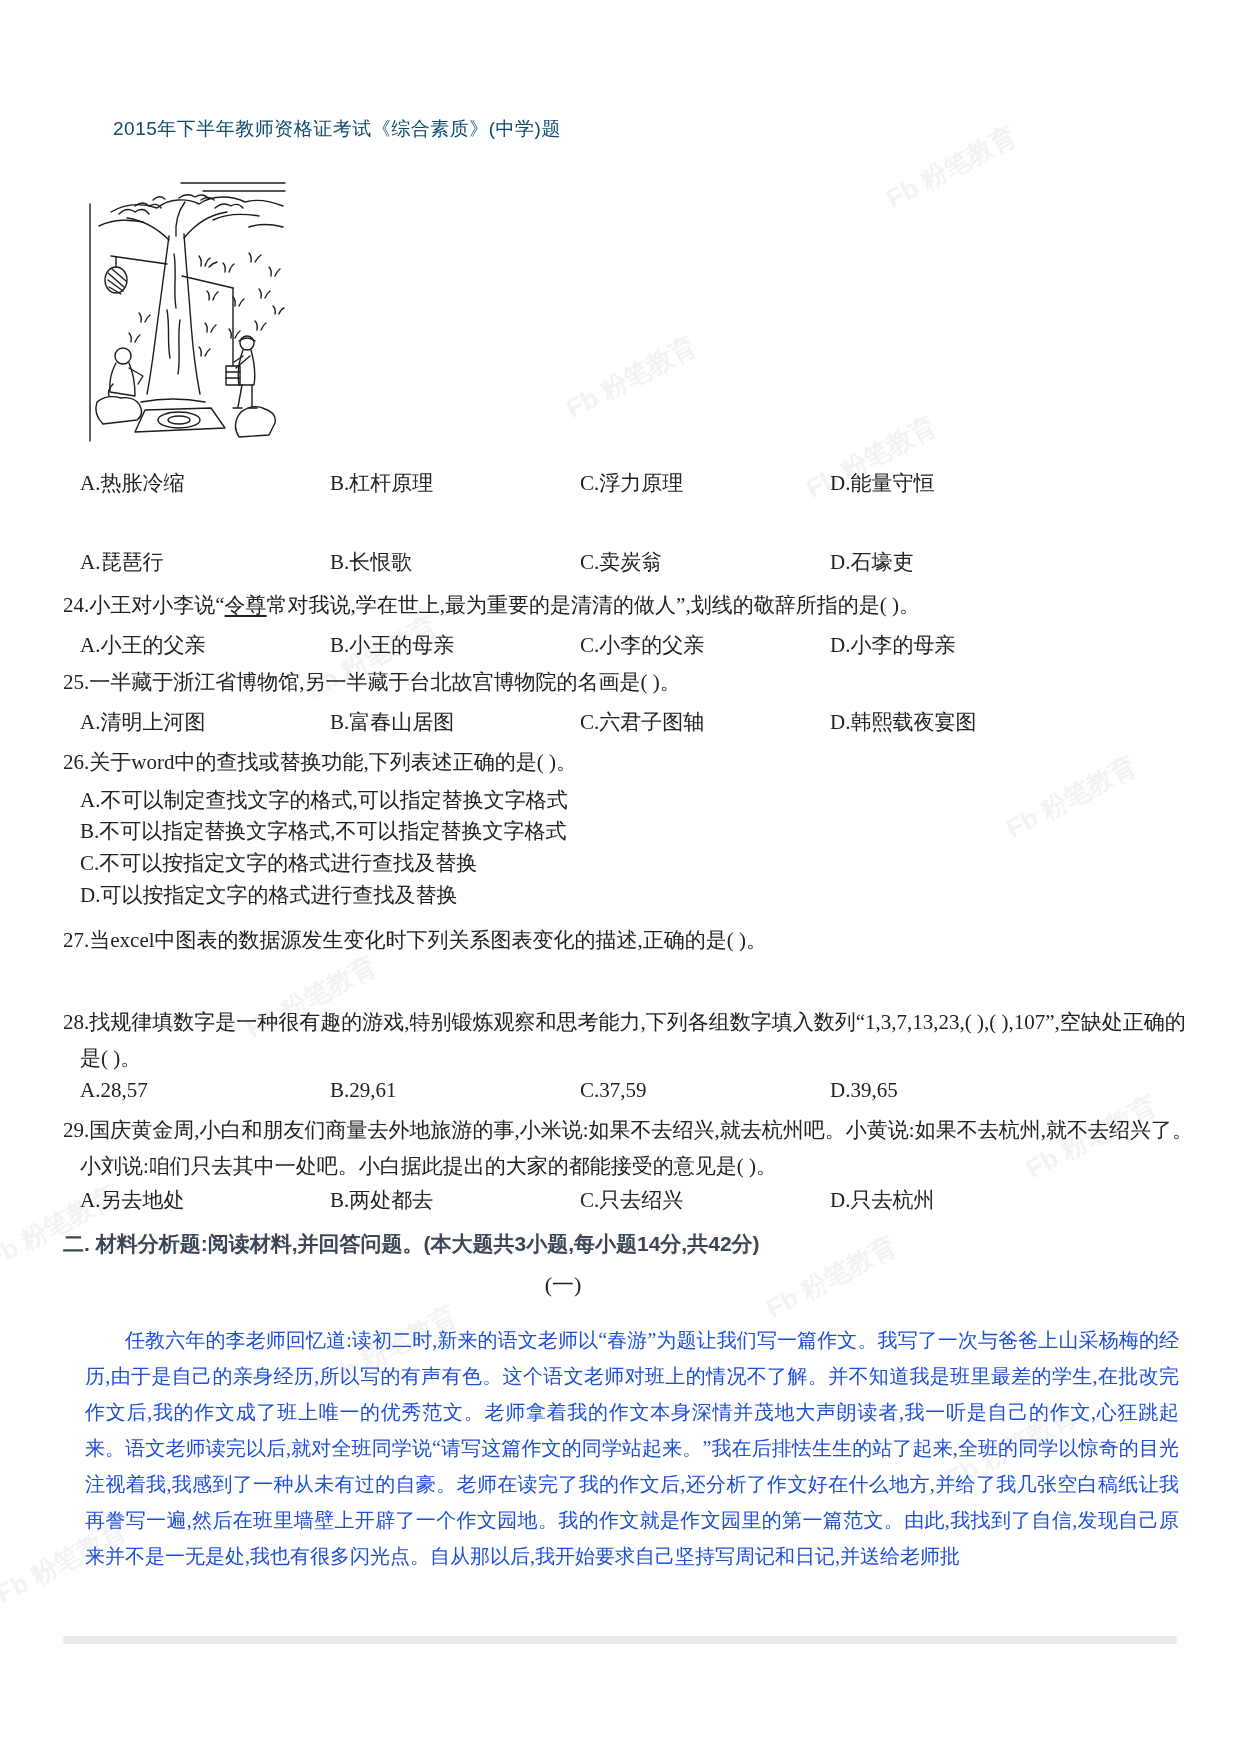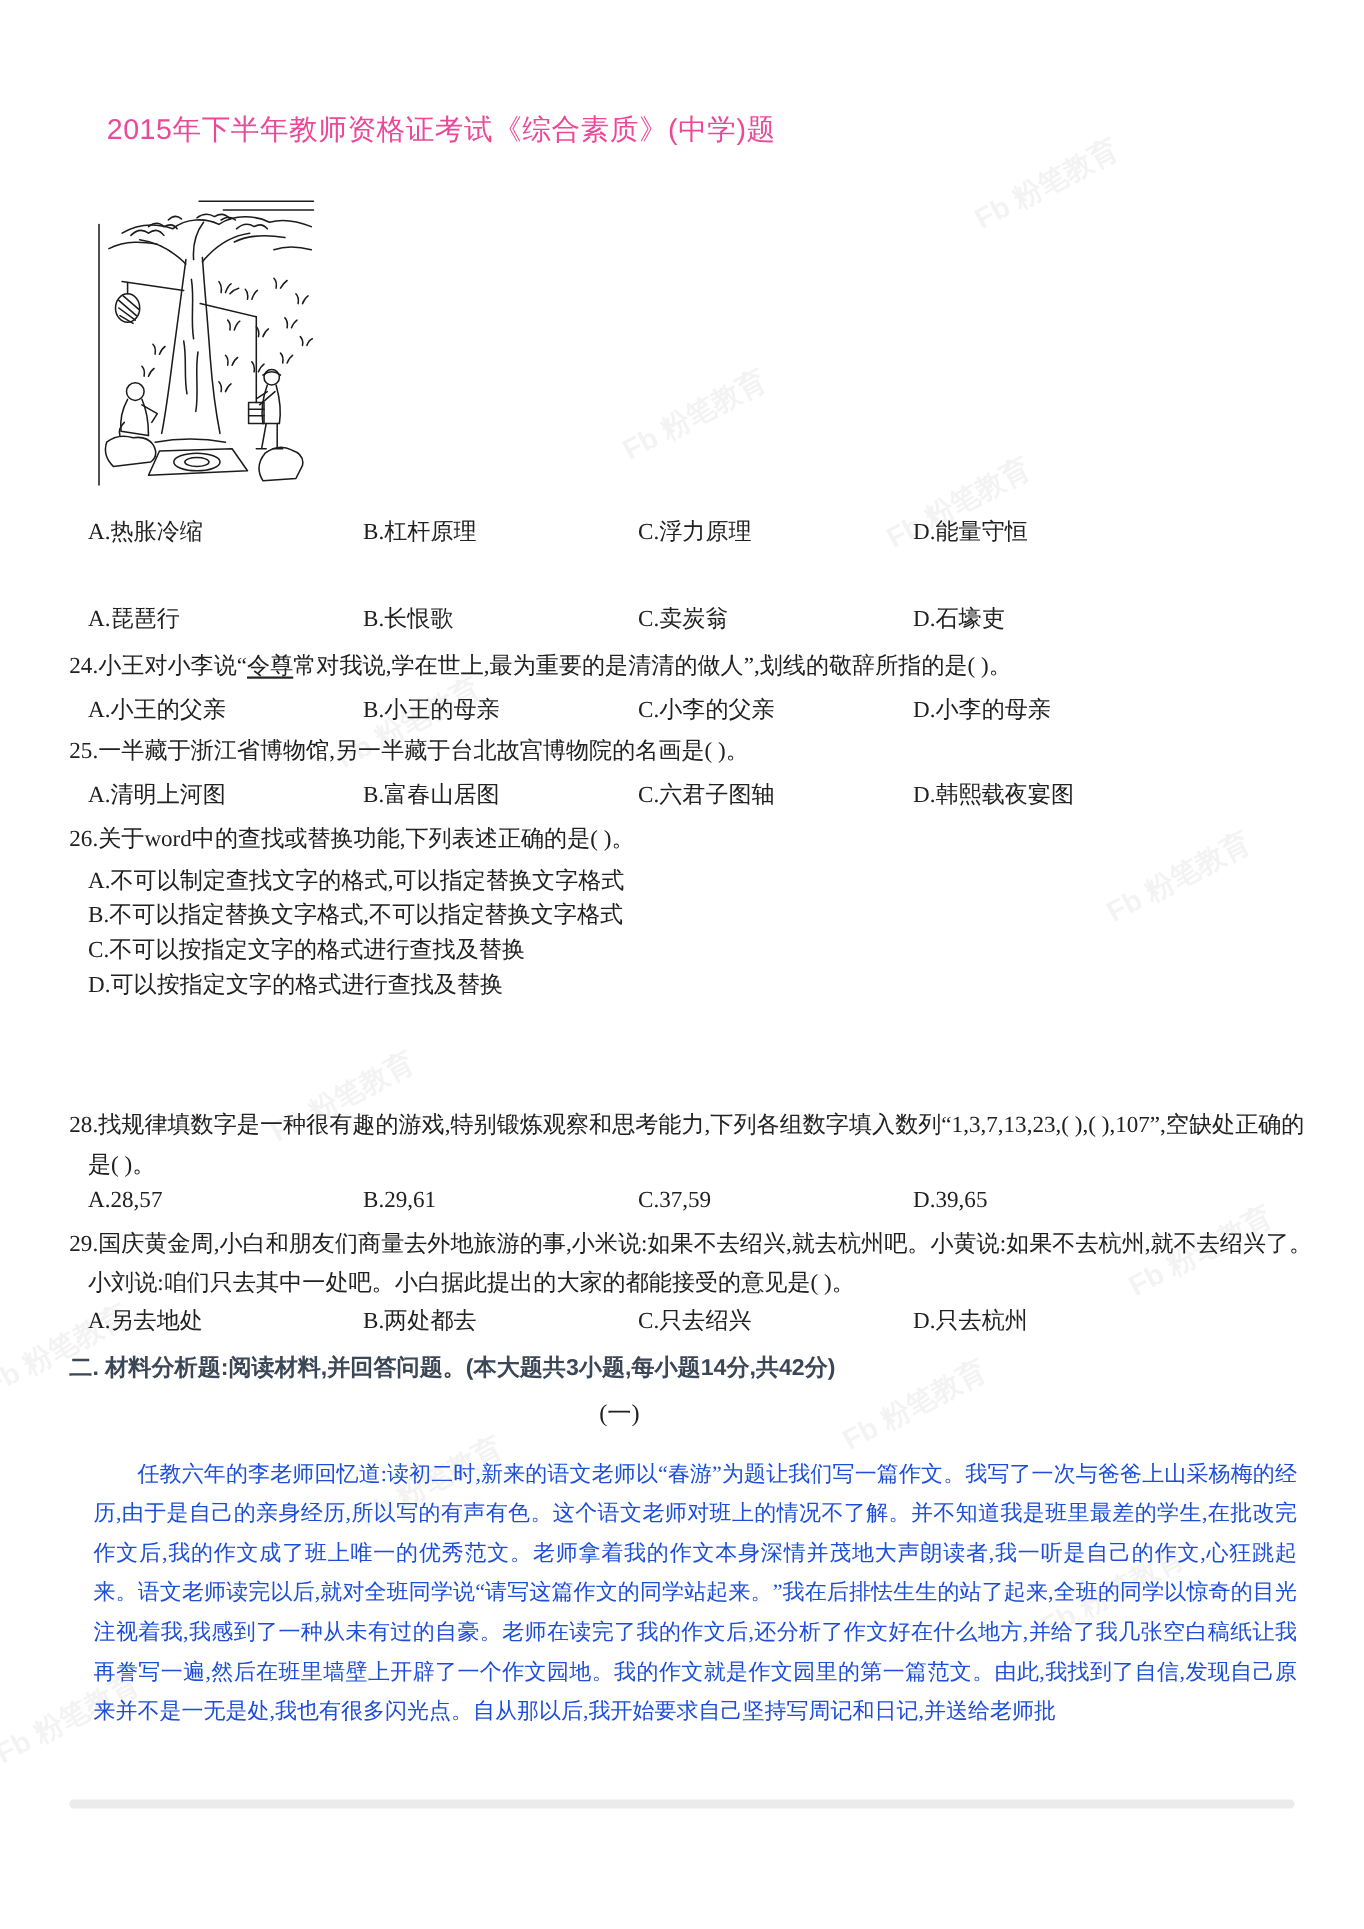--- a/index.html
+++ b/index.html
@@ -1,23 +1,23 @@
 <!DOCTYPE html>
 <html><head>
 <meta charset="utf-8">
 <style>
   html,body{margin:0;padding:0;background:#ffffff;}
   .page{
     position:relative;width:1240px;height:1754px;background:#ffffff;overflow:hidden;
     font-family:"Liberation Serif","DejaVu Serif",serif;color:#212121;
   }
   .title{
-    position:absolute;left:97px;top:100px;margin:0;
+    position:absolute;left:97px;top:100px;margin:16px;
     font-family:"Liberation Sans","DejaVu Sans",sans-serif;
-    font-size:26px;font-weight:400;color:#ec4899;letter-spacing:.5px;
+    font-size:19px;font-weight:400;color:#0c4a6e;letter-spacing:.5px;
   }
   .figure{position:absolute;left:83px;top:170px;width:205px;height:280px;margin:0;}
   .line{position:absolute;left:63px;width:1114px;font-size:21px;line-height:26px;}
   .stem{padding-left:17px;text-indent:-17px;}
   .stem-block{line-height:36px;}
   .u{text-decoration:underline;text-underline-offset:3px;}
   .opts{
     position:absolute;left:63px;width:1114px;padding-left:17px;box-sizing:border-box;
     display:grid;grid-template-columns:238px 238px 238px auto;
     font-size:21px;line-height:26px;gap:12px;
@@ -178,20 +178,21 @@
     <span>C.六君子图轴</span>
     <span>D.韩熙载夜宴图</span>
   </div>
 
   <div class="line stem" style="top:749px">26.关于word中的查找或替换功能,下列表述正确的是( )。</div>
   <div class="opt-line" style="top:787px">A.不可以制定查找文字的格式,可以指定替换文字格式</div>
   <div class="opt-line" style="top:818px">B.不可以指定替换文字格式,不可以指定替换文字格式</div>
   <div class="opt-line" style="top:850px">C.不可以按指定文字的格式进行查找及替换</div>
   <div class="opt-line" style="top:882px">D.可以按指定文字的格式进行查找及替换</div>
 
+  <div class="line stem" style="top:927px">27.当excel中图表的数据源发生变化时下列关系图表变化的描述,正确的是( )。</div>
 
   <div class="line stem stem-block" style="top:1004px">28.找规律填数字是一种很有趣的游戏,特别锻炼观察和思考能力,下列各组数字填入数列“1,3,7,13,23,( ),( ),107”,空缺处正确的是( )。</div>
   <div class="opts" style="top:1077px">
     <span>A.28,57</span>
     <span>B.29,61</span>
     <span>C.37,59</span>
     <span>D.39,65</span>
   </div>
 
   <div class="line stem stem-block" style="top:1112px">29.国庆黄金周,小白和朋友们商量去外地旅游的事,小米说:如果不去绍兴,就去杭州吧。小黄说:如果不去杭州,就不去绍兴了。小刘说:咱们只去其中一处吧。小白据此提出的大家的都能接受的意见是( )。</div>

